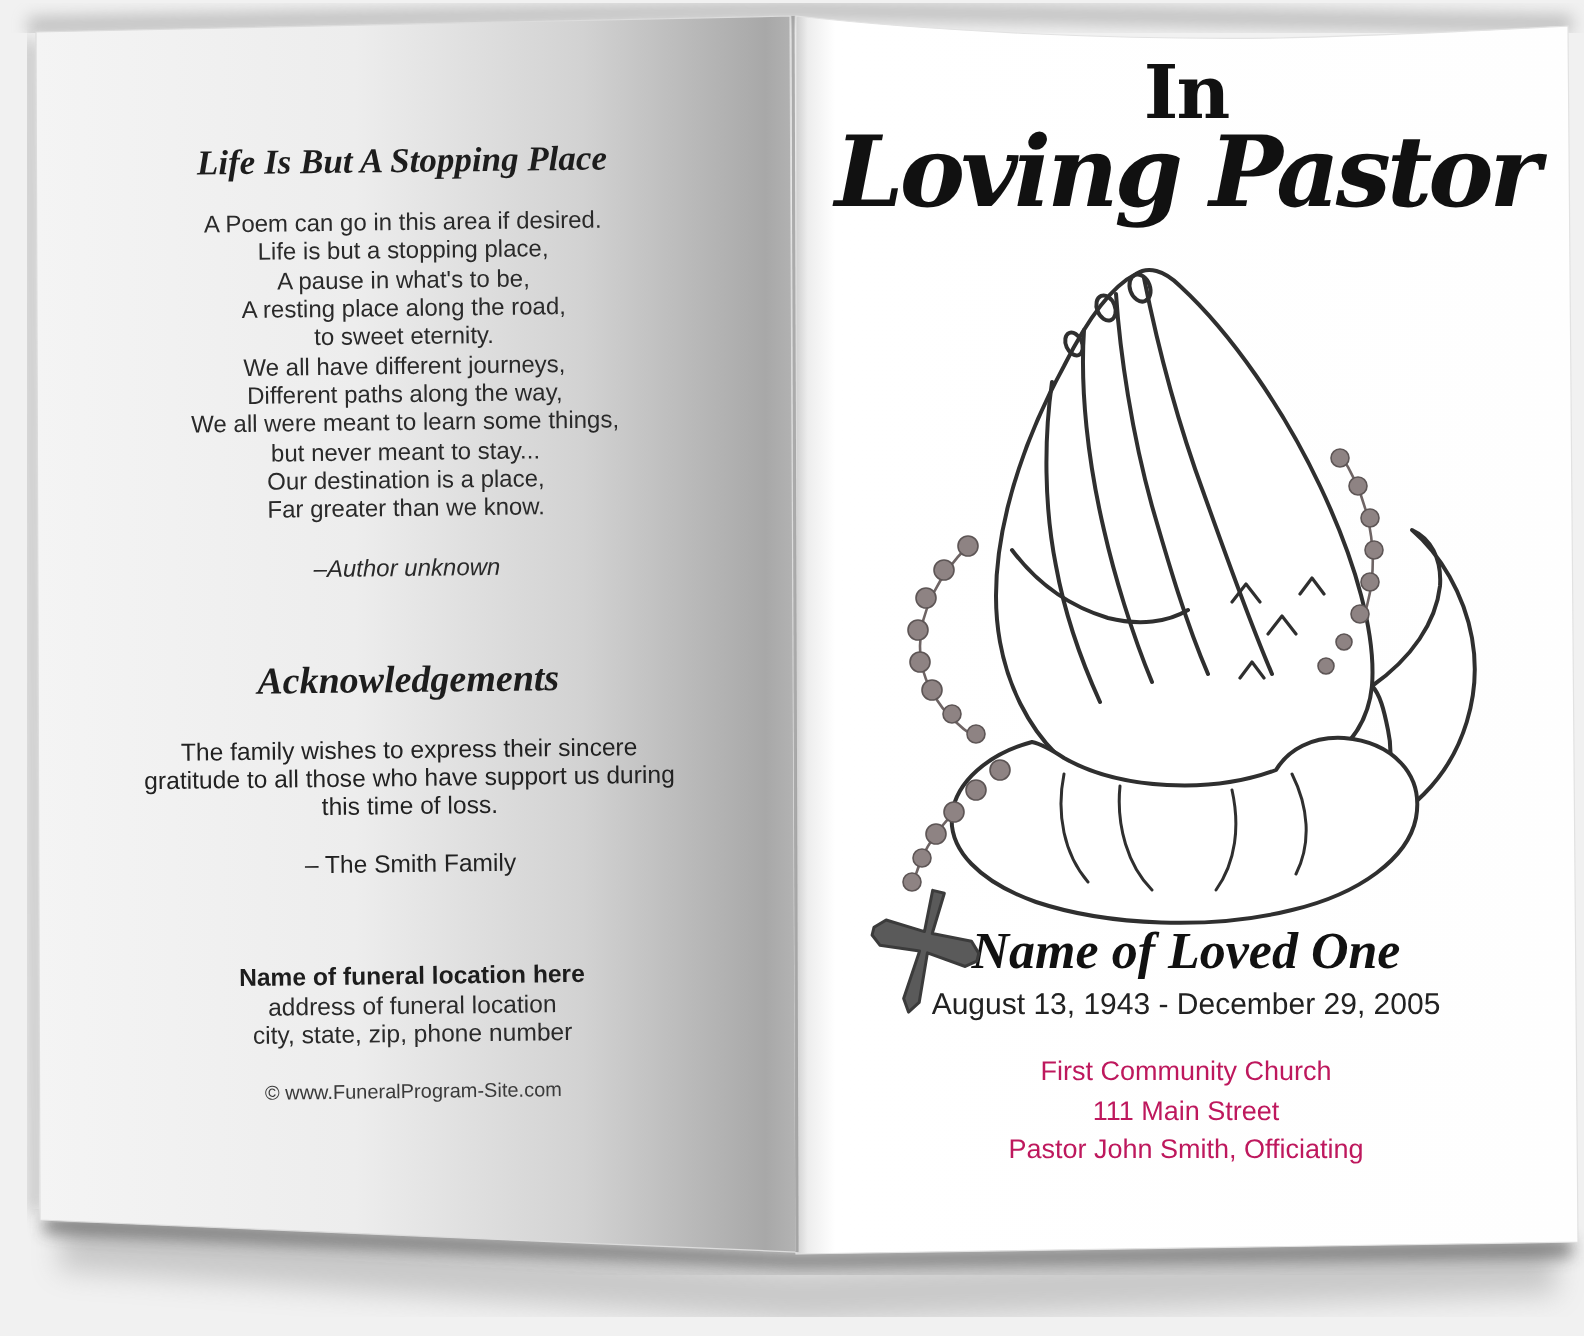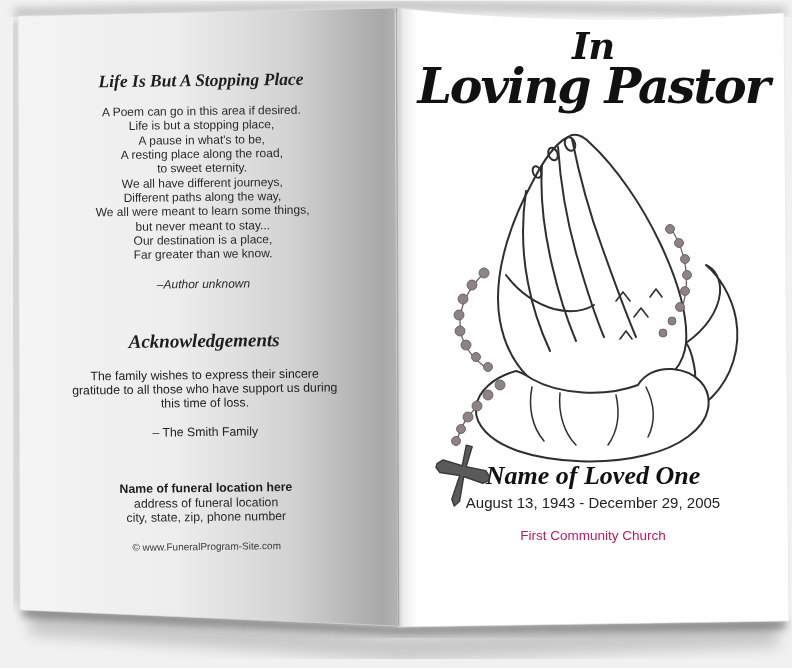--- a/index.html
+++ b/index.html
@@ -21,21 +21,21 @@
   .ack{position:absolute;left:0;top:368px;width:100%;font-size:12.3px;line-height:14.2px;color:#222;}
   .ack-sign{position:absolute;left:0;top:425px;width:100%;font-size:12.3px;color:#222;}
   .loc-name{position:absolute;left:0;top:481px;width:100%;font-size:12.3px;font-weight:bold;}
   .loc-addr{position:absolute;left:0;top:496px;width:100%;font-size:12.3px;color:#2a2a2a;}
   .loc-city{position:absolute;left:0;top:510px;width:100%;font-size:12.3px;color:#2a2a2a;}
   .copyright{position:absolute;left:0;top:541px;width:100%;font-size:10px;color:#3a3a3a;}
 
   
   .right-text{position:absolute;left:400px;top:0;width:386px;text-align:center;color:#111;}
   .ilm-in{position:absolute;left:0;top:24px;width:100%;
-          font-family:"DejaVu Serif","Liberation Serif",serif;font-style:italic;font-weight:bold;
+          font-family:"DejaVu Serif","Liberation Serif",serif;font-weight:bold;
           font-size:37px;letter-spacing:-1px;}
   .ilm-main{position:absolute;left:0;top:57px;width:100%;
             font-family:"DejaVu Serif","Liberation Serif",serif;font-style:italic;font-weight:bold;
             font-size:49px;letter-spacing:-2px;white-space:nowrap;}
   .loved-name{position:absolute;left:0;top:461px;width:100%;
               font-family:"Liberation Serif",serif;font-style:italic;font-weight:bold;font-size:26px;}
   .dates{position:absolute;left:0;top:494px;width:100%;font-size:15px;color:#222;text-align:center;}
   .service{position:absolute;left:0;top:526px;width:100%;font-size:13.5px;line-height:19.6px;color:#be185d;}
 
   .hands-wrap{position:absolute;left:420px;top:125px;width:340px;height:400px;}
@@ -118,20 +118,22 @@
   </div>
 
   <div class="layer">
     <div class="right-text">
       <div class="ilm-in">In</div>
       <div class="ilm-main">Loving Pastor</div>
       <div class="loved-name">Name of Loved One</div>
       <div class="dates">August 13, 1943 - December 29, 2005</div>
       <div class="service">
         <div>First Community Church</div>
+        <div>111 Main Street</div>
+        <div>Pastor John Smith, Officiating</div>
       </div>
     </div>
 
     <div class="hands-wrap">
       <svg width="340" height="400" viewBox="0 0 340 400">
 
         <g fill="none" stroke="#6e6464" stroke-width="1.3">
           <path d="M64,148 C50,162 40,180 40,198 C40,216 50,232 68,244"></path>
           <path d="M250,102 C262,120 268,142 266,164 C264,184 256,200 244,210"></path>
           <path d="M90,252 C76,262 60,276 48,292 C42,300 38,310 36,320"></path>

